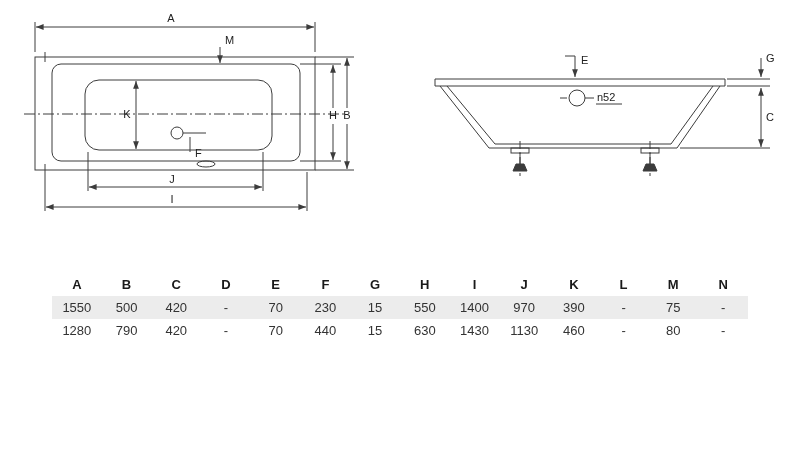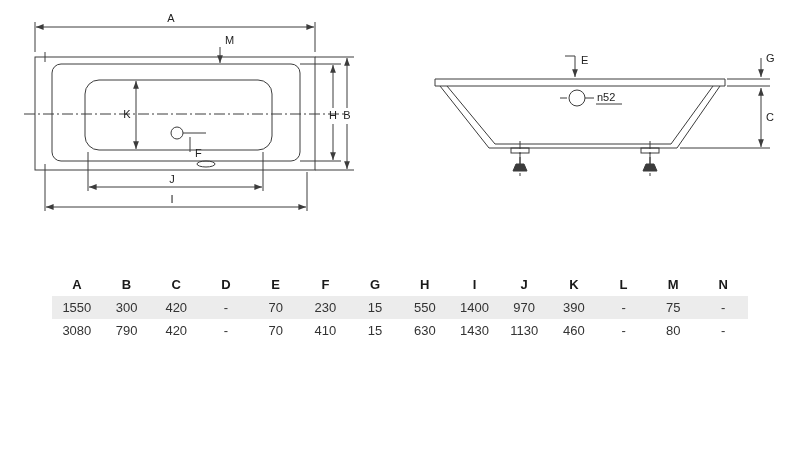--- a/index.html
+++ b/index.html
@@ -160,41 +160,41 @@
           <th>J</th>
           <th>K</th>
           <th>L</th>
           <th>M</th>
           <th>N</th>
         </tr>
     </thead>
     <tbody>
         <tr class="shaded">
           <td>1550</td>
-          <td>300</td>
+          <td>500</td>
           <td>420</td>
           <td>-</td>
           <td>70</td>
           <td>230</td>
           <td>15</td>
           <td>550</td>
           <td>1400</td>
           <td>970</td>
           <td>390</td>
           <td>-</td>
           <td>75</td>
           <td>-</td>
         </tr>
         <tr>
-          <td>3080</td>
+          <td>1280</td>
           <td>790</td>
           <td>420</td>
           <td>-</td>
           <td>70</td>
-          <td>410</td>
+          <td>440</td>
           <td>15</td>
           <td>630</td>
           <td>1430</td>
           <td>1130</td>
           <td>460</td>
           <td>-</td>
           <td>80</td>
           <td>-</td>
         </tr>
       </tbody>

